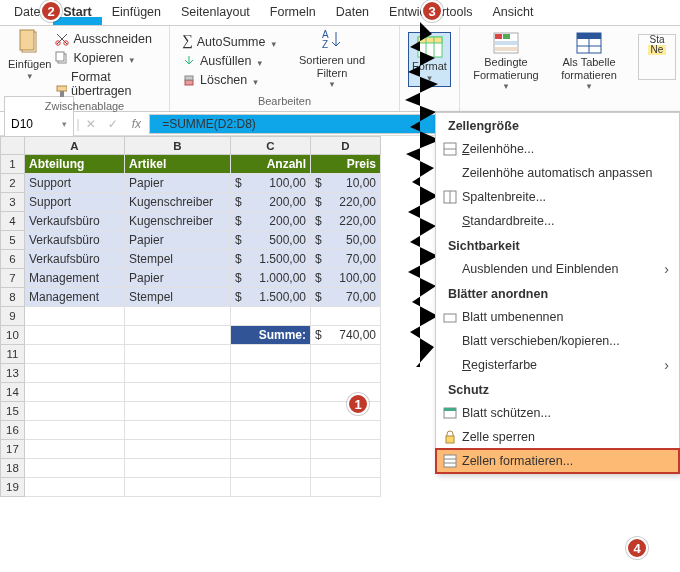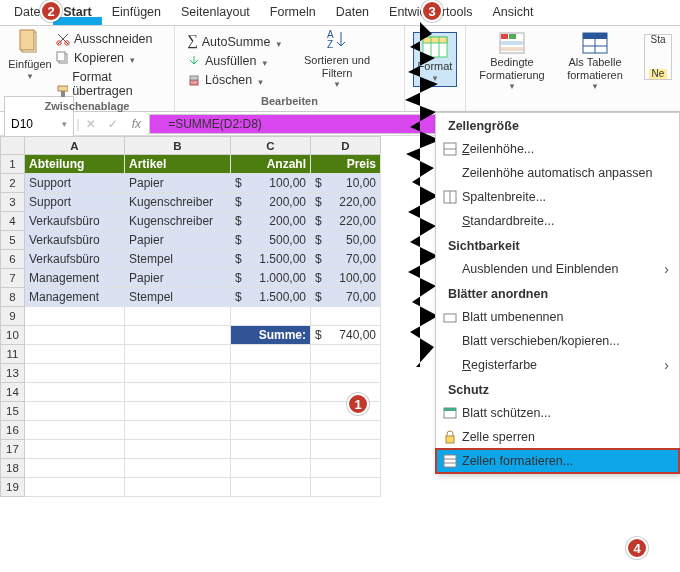--- a/index.html
+++ b/index.html
@@ -6,31 +6,31 @@
   body { margin: 0; width: 680px; height: 572px; background: #fff; font-size: 12px; color: #333; overflow: hidden; position: relative; }
 
   
   .tabs { display: flex; height: 26px; border-bottom: 1px solid #d0d0d0; padding: 0 4px; }
   .tab { padding: 5px 10px 3px; font-size: 12.5px; cursor: default; }
   .tab.active { border-bottom: 8px solid #0ea5e9; font-weight: 700; }
 
   
   .ribbon { display: flex; height: 86px; border-bottom: 1px solid #ccc; background: #fcfcfc; }
   .group { border-right: 1px solid #e0e0e0; padding: 2px 8px 2px 8px; display: flex; flex-direction: column; position: relative; }
-  .group-label { text-align: center; font-size: 11px; color: #666; margin-top: auto; padding-bottom: 2px; font-weight: bold;}
+  .group-label { text-align: center; font-size: 11px; color: #666; margin-top: auto; padding-bottom: 2px;}
   .rib-btn { display: flex; align-items: flex-end; gap: 4px; padding: 2px 4px; font-size: 12.5px; }
   .big-btn { display: flex; flex-direction: column; align-items: center; width: 50px; font-size: 11px; line-height: 1.15; text-align: center; }
   .big-btn svg { margin-bottom: 2px; }
   .drop::after { content: "▾"; font-size: 9px; margin-left: 2px; color: #666;}
 
   
   .fbar { display: flex; align-items: center; height: 24px; border-bottom: 1px solid #ddd; }
   .namebox { width: 70px; border: 1px solid #ccc; margin: 0 4px; padding: 20px 6px; font-size: 12px; background: #fff; }
   .fx { padding: 0 8px; font-style: italic; color: #888; }
-  .formula { flex: 1; padding: 2px 18px; border: 1px solid #ccc; background:#d946ef; }
+  .formula { flex: 1; padding: 2px 12px; border: 1px solid #ccc; background:#0ea5e9; }
 
   
   .grid-wrap { position: relative; }
   table.grid { border-collapse: collapse; table-layout: fixed; }
   .corner { width: 24px; height: 18px; background: #f0f0f0; border: 1px solid #ccc; }
   .colh { background: #f0f0f0; border: 1px solid #ccc; text-align: center; font-size: 11.5px; height:18px; }
   .rowh { background: #f0f0f0; border: 1px solid #ccc; text-align: center; font-size: 11.5px; width:24px; }
   td.cell { border: 1px solid #e0e0e0; height: 19px; padding: 0 4px; font-size: 12px; }
   .hdr { background: #4d7c0f; color: #fff; font-weight: 600; }
   .band { background: #d9e1f2; }
@@ -46,27 +46,27 @@
   .c2 { left: 40px; top: 0px; }
   .c3 { left: 421px; top: 0px; }
   .c4 { left: 626px; top: 537px; }
 
   
   .menu { position: absolute; left: 435px; top: 112px; width: 245px; background: #fff; border: 1px solid #ccc; box-shadow: 2px 2px 6px rgba(0,0,0,.2); z-index: 5; font-size: 12.5px;}
   .menu .mh { font-weight: 600; padding: 6px 12px 4px; }
   .menu .mi { display:flex; align-items:center; gap:8px; padding: 5px 12px 5px 26px; position: relative; }
   .menu .mi .ico { position:absolute; left:6px; width:16px; height:16px; }
   .menu .mi.submenu::after { content: "›"; position:absolute; right:10px; color:#555; font-size:14px; }
-  .menu .highlight { outline: 2px solid #c0392b; outline-offset: -1px; background: #0ea5e9;}
+  .menu .highlight { outline: 2px solid #c0392b; outline-offset: -1px; background: #fdba74;}
 
   
   .jag { position:absolute; left: 390px; top: 22px; width: 60px; height: 345px; z-index: 4; pointer-events:none;}
 
   
-  .styles-box { border:1px solid #ccc; width:28px; height:46px; display:flex; flex-direction:column; justify-content:space-between; align-items:center; margin:2px 0 0 4px;}
+  .styles-box { border:1px solid #ccc; width:38px; height:46px; display:flex; flex-direction:column; justify-content:flex-start; align-items:center; margin:2px 0 0 4px;}
   .styles-box span { font-size:10px; line-height:1; }
   .big-row { display:flex; gap:10px; padding-top:4px;}
   .format-btn.active { background:#cde6f7; border:1px solid #2b579a; }
 
   .underline-access { text-decoration: underline; }
 </style>
 </head>
 <body>
 
 <div class="co c1">1</div>

